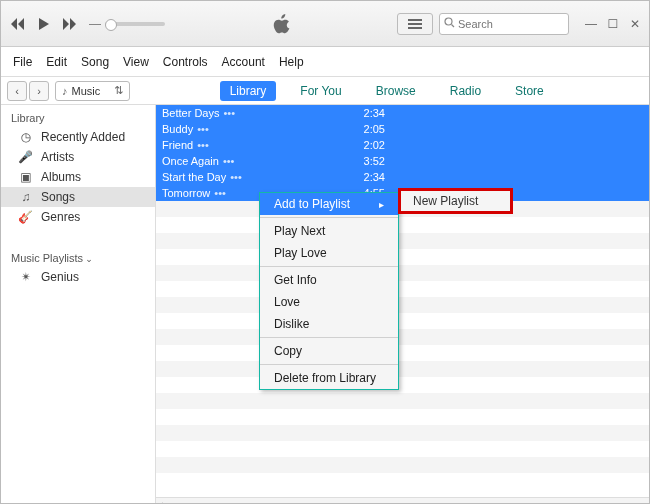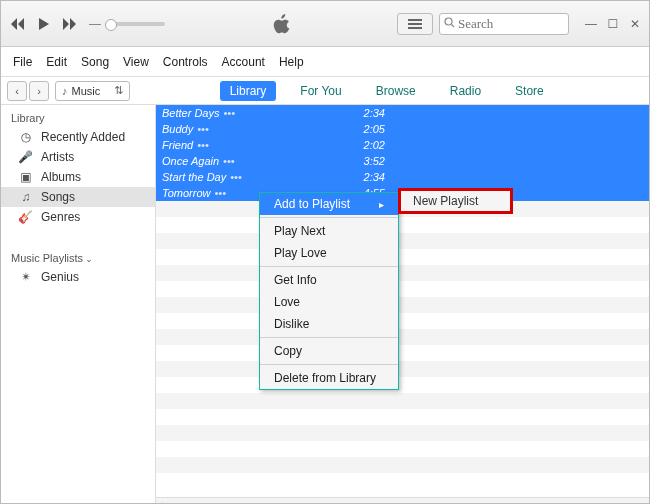--- a/index.html
+++ b/index.html
@@ -11,21 +11,21 @@
   .play-btn { width: 22px; height: 22px; display:flex; align-items:center; justify-content:center; color:#555; }
   .play-btn svg { display:block; }
   .volume { display:flex; align-items:center; margin-left:8px; gap:4px;}
   .vol-bar { width:60px; height:4px; background:#ccc; border-radius:2px; position:relative;}
   .vol-bar::after{content:"";position:absolute;left:0;top:-3px;width:10px;height:10px;border-radius:50%;background:#fff;border:1px solid #aaa;}
   .apple { flex:1; display:flex; justify-content:center; align-items:center;}
   .apple svg{ fill:#6b6b6b;}
   .right-section{display:flex;align-items:center;gap:6px;}
   .list-btn{width:36px;height:22px;border:1px solid #bbb;border-radius:3px;background:#f3f3f3;display:flex;align-items:center;justify-content:center;}
   .search-box{display:flex;align-items:center;border:1px solid #bbb;border-radius:3px;background:#fff;height:22px;width:130px;padding:0 4px;color:#888;}
-  .search-box input{border:none;outline:none;font-size:13px;width:100%;color:#333;font-family:Liberation Serif, serif;}
+  .search-box input{border:none;outline:none;font-size:11px;width:100%;color:#333;}
   .window-controls{display:flex;gap:6px;margin-left:8px;color:#666;}
   .winctl{width:16px;height:16px;display:flex;align-items:center;justify-content:center;font-size:12px;}
   
   
   .menubar{height:30px;background:#fff;border-bottom:1px solid #ddd;display:flex;align-items:center;padding:0 6px;gap:2px;font-size:12px;color:#222;}
   .menubar span{padding:2px 6px;}
   
   
   .toolbar{height:28px;border-bottom:1px solid #ddd;display:flex;align-items:center;padding:0 6px;}
   .nav-btns{display:flex;gap:2px;}
@@ -52,21 +52,21 @@
   .col.time{justify-content:flex-end;}
   .col-name{width:185px;}
   .col-time{width:50px;}
   .col-artist{width:90px;}
   .col-album{width:88px;}
   .col-genre{flex:1;}
   .col-love{width:18px;justify-content:center;color:#aaa;border-right:none;}
   .sort-ind{font-size:8px;margin-left:2px;color:#555;}
   
   .rows{flex:1;overflow:hidden;position:relative;}
-  .row{height:16px;display:flex;align-items:center;font-size:11px;font-style:italic;}
+  .row{height:16px;display:flex;align-items:center;font-size:11px;}
   .row.sel{background:#2f84ff;color:#fff;}
   .row .cell{padding:0 6px;display:flex;align-items:center;height:100%;}
   .row .cell.time{justify-content:flex-end;}
   .cell-name{width:185px;}
   .cell-time{width:50px;}
   .cell-artist{width:90px;}
   .cell-album{width:88px;}
   .cell-genre{flex:1;}
   .cell-love{width:18px;justify-content:center;}
   .dots{opacity:.8;margin-left:4px;}

